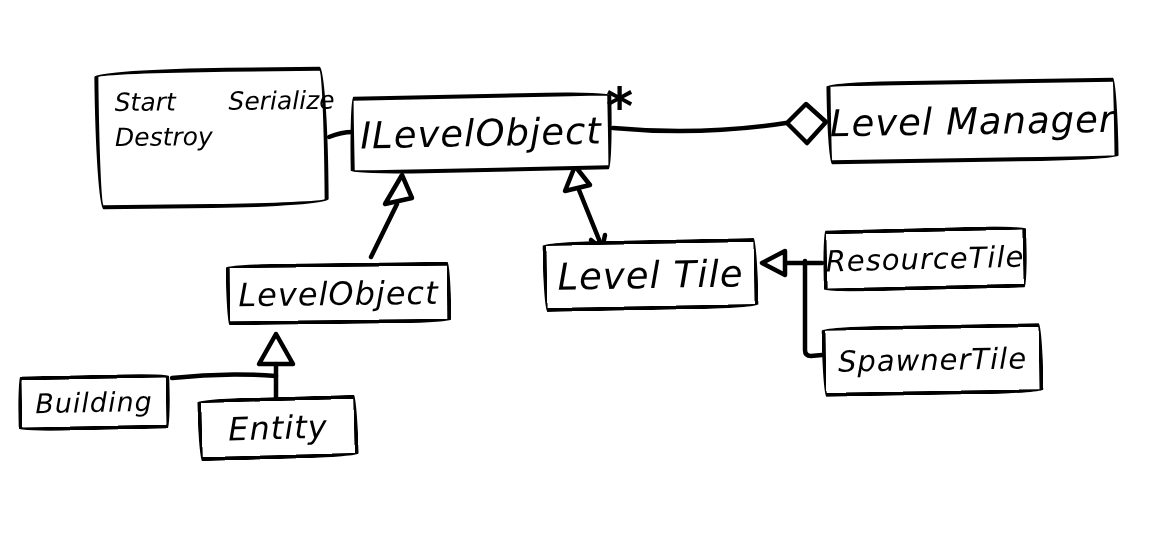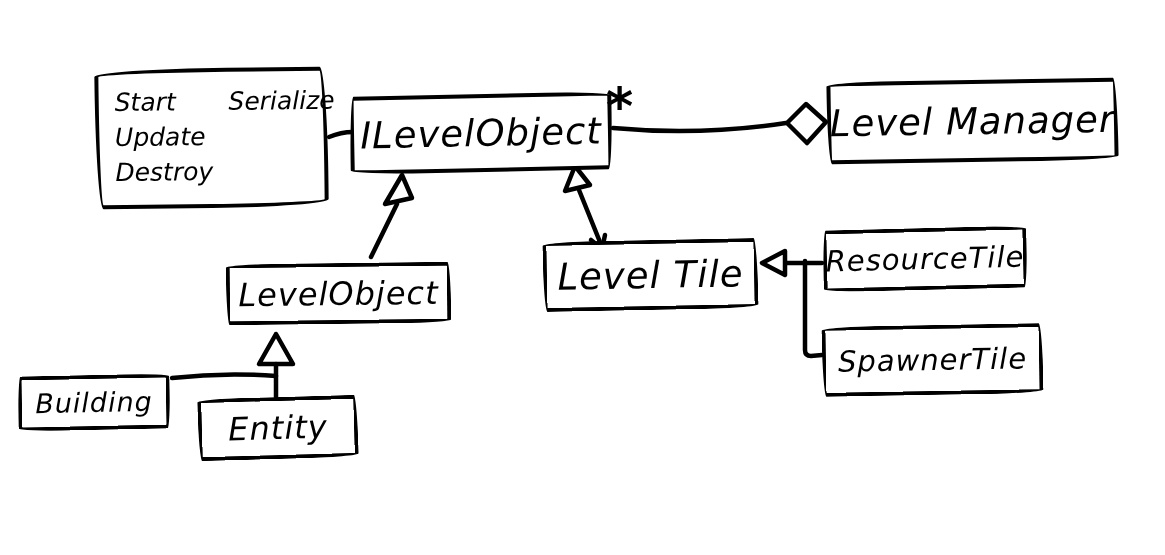--- a/index.html
+++ b/index.html
@@ -72,21 +72,20 @@
 
     <path class="head" d="M276,334 L259,364 L293,364 Z"></path>
     <path d="M276,364 L276,397"></path>
     <path d="M172,378 Q224,372 276,376"></path>
   </svg>
 
   <div class="box r1 box-methods">
     <div class="methods-cols">
       <div class="methods-col">
         <span>Start</span>
-        <span>Update</span>
         <span>Destroy</span>
       </div>
       <div class="methods-col">
         <span>Serialize</span>
       </div>
     </div>
   </div>
 
   <div class="box r2 box-ilevelobject">
     <span class="label">ILevelObject</span>

